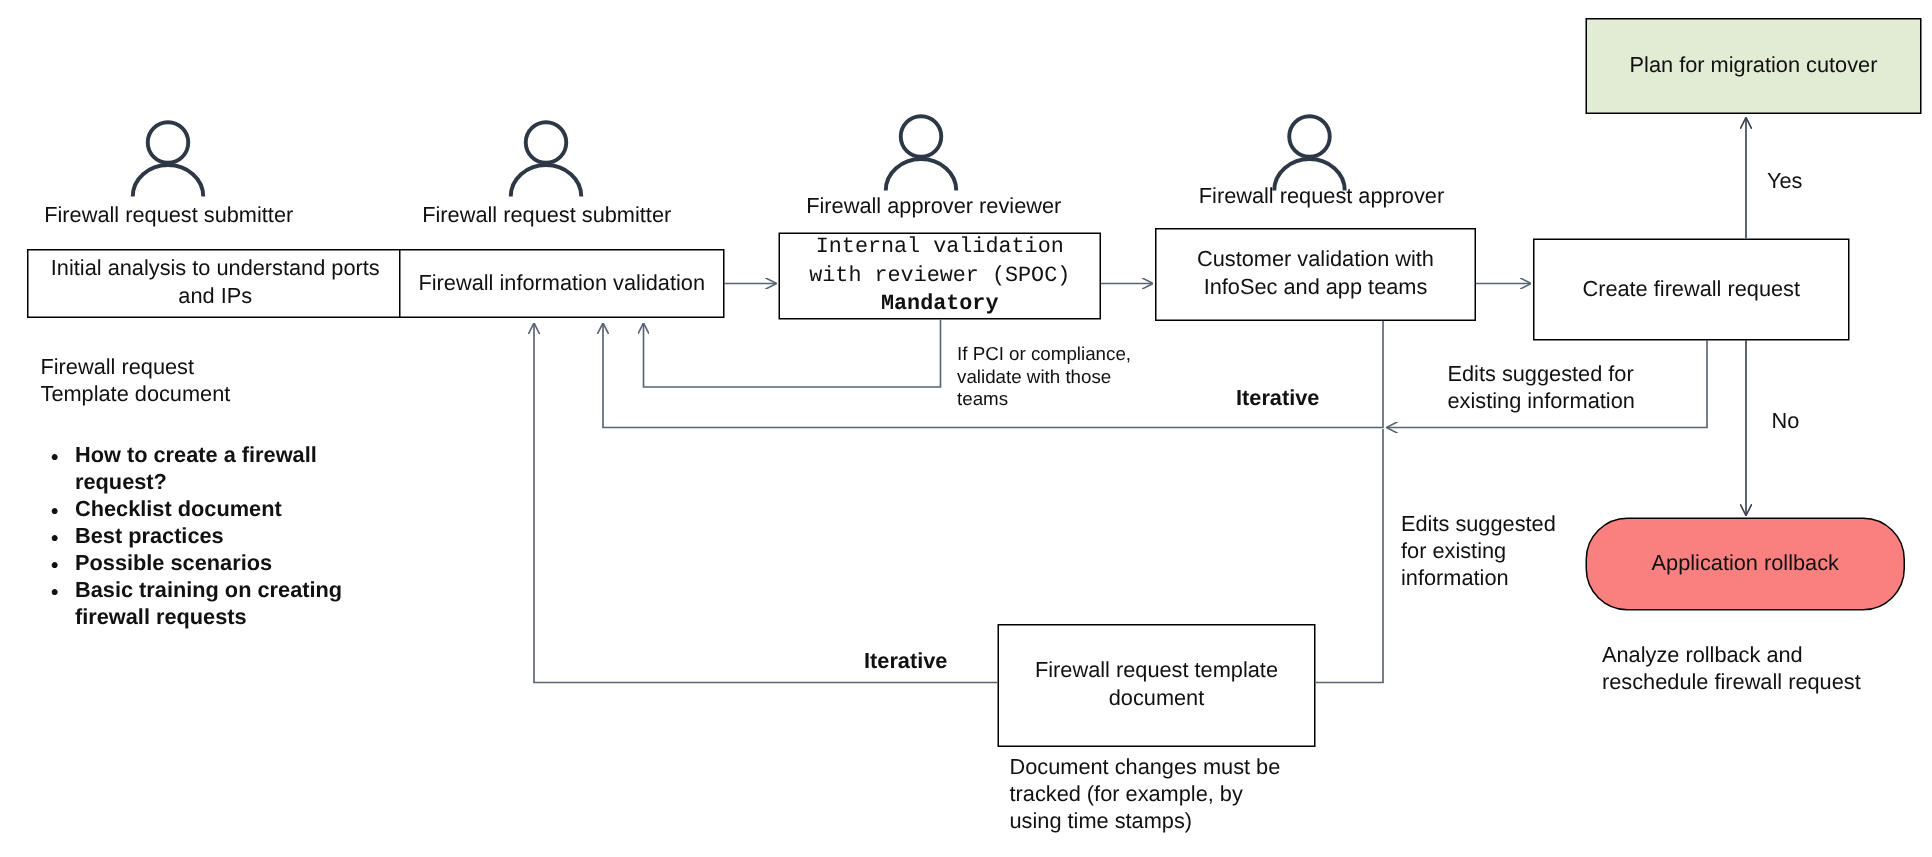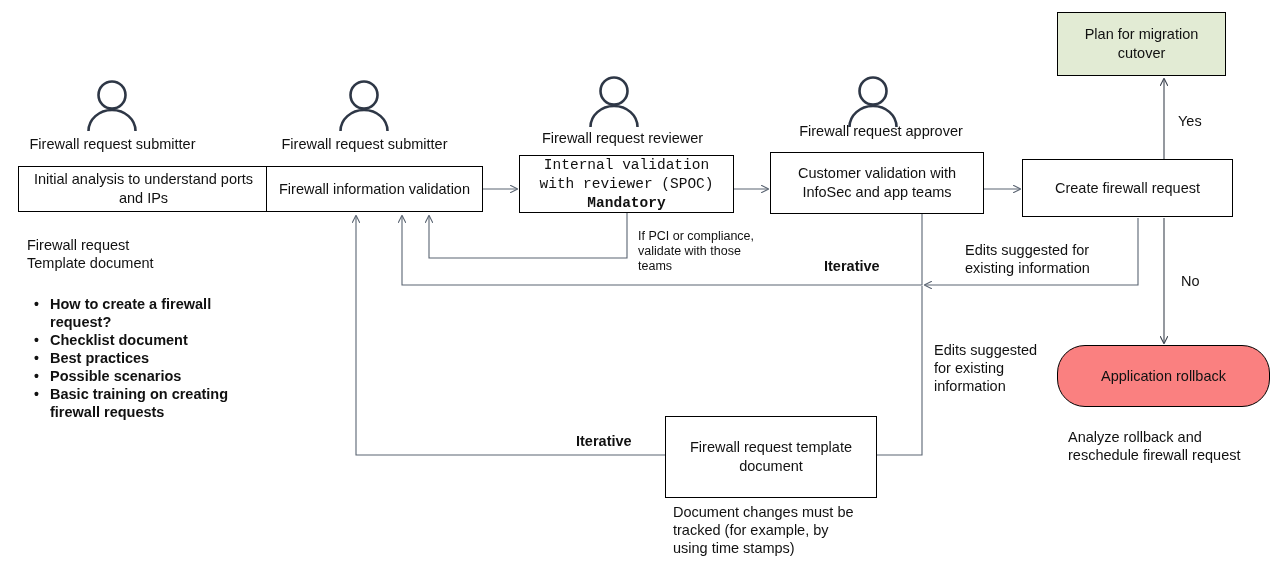--- a/index.html
+++ b/index.html
@@ -131,37 +131,37 @@
   </div>
   <div class="person" style="left:845px;top:76px;">
     <svg viewBox="0 0 56 52" width="56" height="52">
       <circle cx="28" cy="15" r="13.5" fill="none" stroke="#2e3746" stroke-width="2.6"></circle>
       <path d="M 4.5 51 a 23.5 21 0 0 1 47 0" fill="none" stroke="#2e3746" stroke-width="2.6"></path>
     </svg>
   </div>
 
   <div class="role" style="left:0px;top:135px;width:225px;">Firewall request submitter</div>
   <div class="role" style="left:252px;top:135px;width:225px;">Firewall request submitter</div>
-  <div class="role" style="left:510px;top:129px;width:225px;">Firewall request reviewer</div>
+  <div class="role" style="left:510px;top:129px;width:225px;">Firewall approver reviewer</div>
   <div class="role" style="left:760px;top:122px;width:242px;">Firewall request approver</div>
 
   <div class="box" style="left:18px;top:166px;width:251px;height:46px;">Initial analysis to understand ports and IPs</div>
 
   <div class="box" style="left:266px;top:166px;width:217px;height:46px;">Firewall information validation</div>
 
   <div class="box" style="left:519px;top:155px;width:215px;height:58px;flex-direction:column;font-family:Liberation Mono, monospace;">
     <span>Internal validation with reviewer (SPOC)</span>
     <span style="font-weight:bold;">Mandatory</span>
   </div>
 
   <div class="box" style="left:770px;top:152px;width:214px;height:62px;">Customer validation with InfoSec and app teams</div>
 
-  <div class="box" style="left:1022px;top:159px;width:211px;height:58px;text-align:center;">Create firewall request</div>
-
-  <div class="box green" style="left:1057px;top:12px;width:169px;height:64px;">Plan for migration cutover</div>
+  <div class="box" style="left:1022px;top:159px;width:211px;height:68px;text-align:center;">Create firewall request</div>
+
+  <div class="box green" style="left:1057px;top:12px;width:224px;height:64px;">Plan for migration cutover</div>
 
   <div class="box red" style="left:1057px;top:345px;width:213px;height:62px;border-radius:28px;">Application rollback</div>
 
   <div class="box" style="left:665px;top:416px;width:212px;height:82px;">Firewall request template document</div>
 
   <div class="txt" style="left:27px;top:236px;width:200px;">Firewall request
 Template document</div>
 
   <ul class="bullets" style="left:30px;top:295px;width:220px;font-weight:bold;">
     <li>How to create a firewall request?</li>

